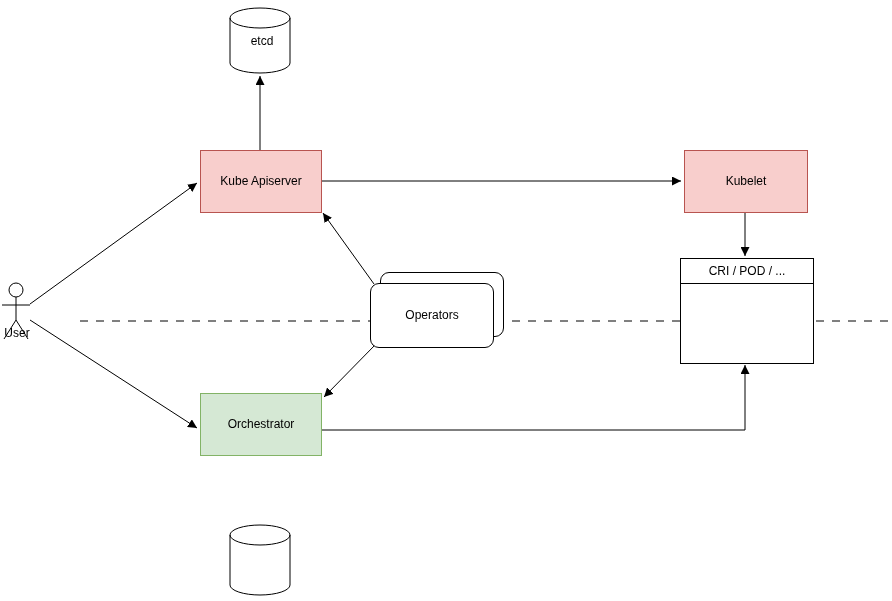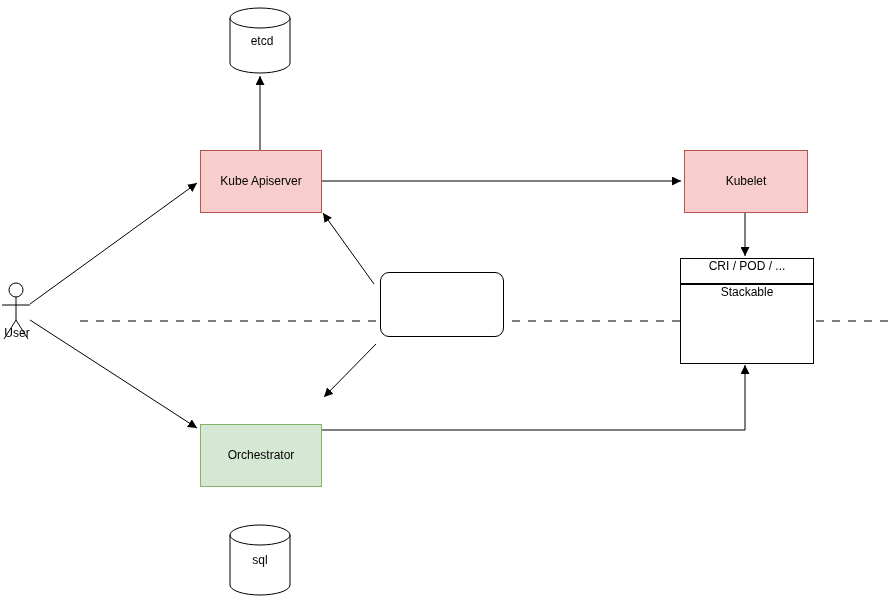--- a/index.html
+++ b/index.html
@@ -15,21 +15,21 @@
     text-align: center; line-height: 1.25;
   }
   .rect { border: 1px solid #000; }
   .red   { background: var(--red-fill, #f8cecc);  border-color: var(--red-stroke, #b85450); }
   .green { background: var(--green-fill, #d5e8d4); border-color: var(--green-stroke, #82b366); }
   .rounded { background: #fff; border: 1px solid var(--line, #000); border-radius: 9px; }
   .stack {
     position: absolute; background: #fff; border: 1px solid var(--line, #000);
     display: flex; flex-direction: column;
   }
-  .stack .row { display: flex; justify-content: center; }
+  .stack .row { display: flex; align-items: center; justify-content: center; }
   .stack .hdr { height: 24px; border-bottom: 1px solid var(--line, #000); }
   .stack .bd  { flex: 1; }
   .stack .ftr { height: 22px; border-top: 1px solid var(--line, #000); }
   .lbl {
     position: absolute; display: flex; align-items: center; justify-content: center;
     text-align: center;
   }
   svg .edge   { stroke: var(--line, #000); stroke-width: 1; fill: none; }
   svg .shape  { stroke: var(--line, #000); stroke-width: 1; fill: #fff; }
   svg .dashed { stroke: var(--line, #000); stroke-width: 1; stroke-dasharray: 8 8; }
@@ -78,33 +78,32 @@
 
   <div class="node rect red" style="left:684px; top:150px; width:122px; height:61px">
     <span>Kubelet</span>
   </div>
 
   <div class="node rect red" style="left:200px; top:150px; width:120px; height:61px">
     <span>Kube Apiserver</span>
   </div>
 
   <div class="node rounded" style="left:380px; top:272px; width:122px; height:63px"></div>
+  <div class="node rounded" style="left:370px; top:283px; width:122px; height:63px">
+    <span>Operators</span>
+  </div>
 
   <div class="stack" style="left:680px; top:258px; width:132px; height:104px">
     <div class="row hdr">
       <span>CRI / POD / ...</span>
     </div>
-    <div class="row ftr">
-      <span>Stackable</span>
-    </div>
   </div>
 
-  <div class="node rect green" style="left:200px; top:424px; width:120px; height:61px">
+  <div class="node rect green" style="left:200px; top:393px; width:120px; height:61px">
     <span>Orchestrator</span>
   </div>
 
   <div class="lbl" style="left:230px; top:8px; width:64px; height:65px">etcd</div>
 
-  <div class="lbl" style="left:230px; top:525px; width:60px; height:70px">sql</div>
 
   <div class="lbl" style="left:0px; top:325px; width:34px; height:16px">User</div>
 
 </div>
 
 </body></html>

